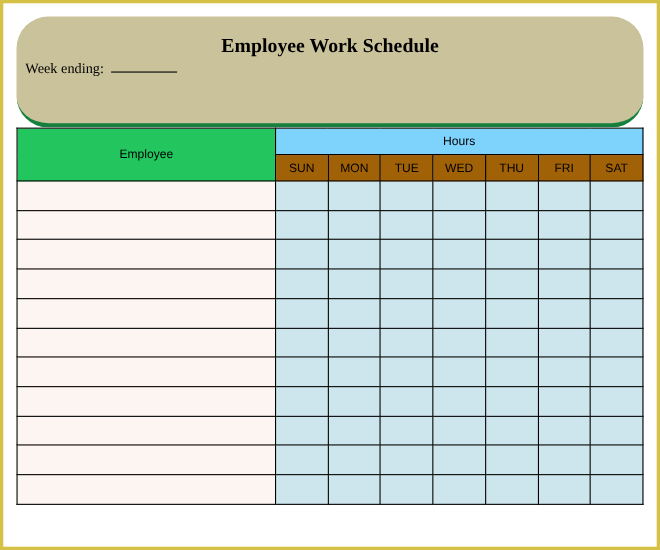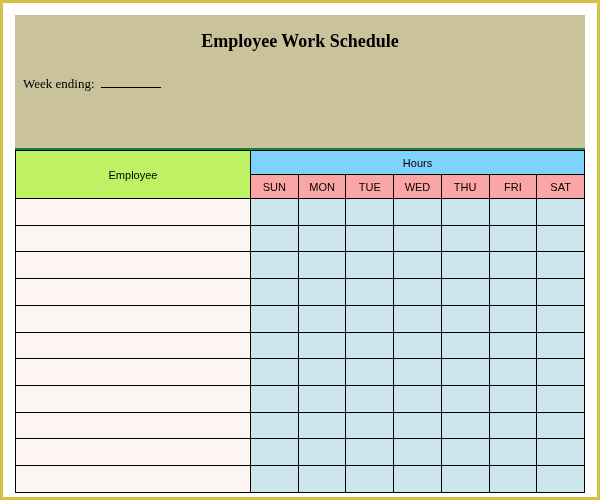--- a/index.html
+++ b/index.html
@@ -15,33 +15,33 @@
     }
     .outer-frame {
       width: 600px;
       height: 500px;
       border: 3px solid #d4c145;
       padding: 12px;
       background: #fff;
     }
     .header-area {
       background: #cac29a;
-      height: 135px;
-      border-bottom: 2px solid #15803d;
+      height: 101px;
+      border-bottom: 4px solid #15803d;
       padding: 8px;
+      border-radius: 29px;
     }
     .title {
       text-align: center;
       font-weight: bold;
       font-size: 18px;
       font-family: 'Times New Roman', serif;
       margin-top: 8px;
     }
     .week-ending-row {
-      margin-top: 22px;
       font-size: 13px;
       font-family: 'Times New Roman', serif;
       display: flex;
       align-items: baseline;
       gap: 6px;
     }
     .week-ending-line {
       display: inline-block;
       border-bottom: 1px solid #000;
       width: 60px;
@@ -69,26 +69,26 @@
       width: 235px;
     }
     .hours-col {
       background: #cde6ed;
     }
     .hours-header-merged {
       background: #7dd3fc;
       font-weight: normal;
     }
     .employee-header {
-      background: #bef264;
+      background: #22c55e;
       font-weight: normal;
       height: 48px;
     }
     .day-header {
-      background: #fca5a5;
+      background: #a16207;
       font-weight: normal;
     }
   </style>
 </head>
 <body>
 
 <div class="outer-frame">
   <div class="header-area">
     <div class="title">Employee Work Schedule</div>
     <div class="week-ending-row">

